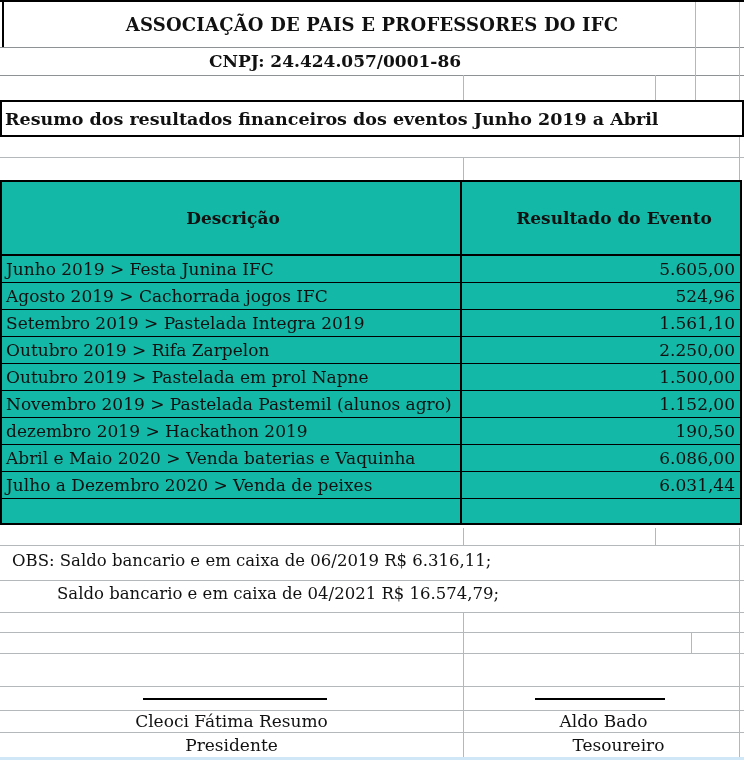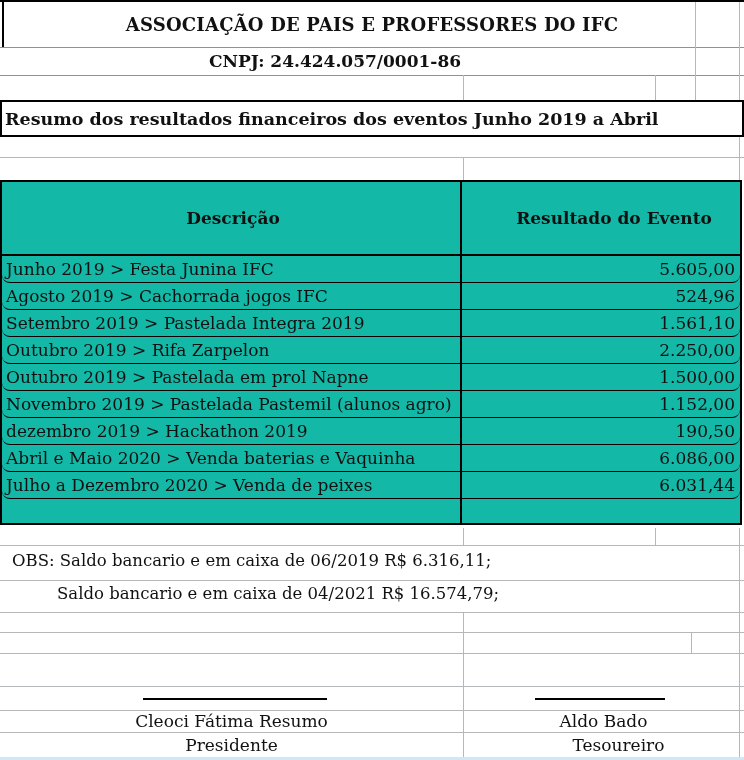--- a/index.html
+++ b/index.html
@@ -24,21 +24,21 @@
   .resumo-box{position:absolute;left:0;top:100px;width:744px;height:37px;
     border:2px solid #000;background:#fff;
     display:flex;align-items:center;padding-left:3px;
     font-weight:bold;font-size:17.5px;white-space:nowrap;}
   
   .events-table{position:absolute;left:0;top:180px;width:742px;
     border:2px solid #000;background:#14b8a6;}
   .t-header{display:flex;height:74px;border-bottom:2px solid #000;}
   .t-header .t-cell{display:flex;align-items:center;justify-content:center;
     font-weight:bold;font-size:18px;padding-left:31px;}
-  .t-row{display:flex;height:27px;border-bottom:1px solid #000;border-radius:8px;}
+  .t-row{display:flex;height:27px;border-bottom:1px solid #000;}
   .t-row--empty{height:24px;border-bottom:none;}
   .t-cell{display:flex;align-items:center;overflow:hidden;}
   .t-cell.desc{width:460px;border-right:2px solid #000;padding-left:4px;
     font-size:17px;white-space:nowrap;}
   .t-cell.val{flex:1;justify-content:flex-end;padding-right:5px;font-size:17px;}
   
   .obs-line{position:absolute;font-size:16.5px;white-space:nowrap;}
   
   .sig-line{position:absolute;height:2px;background:#000;}
   .sig-text{position:absolute;display:flex;align-items:center;justify-content:center;

